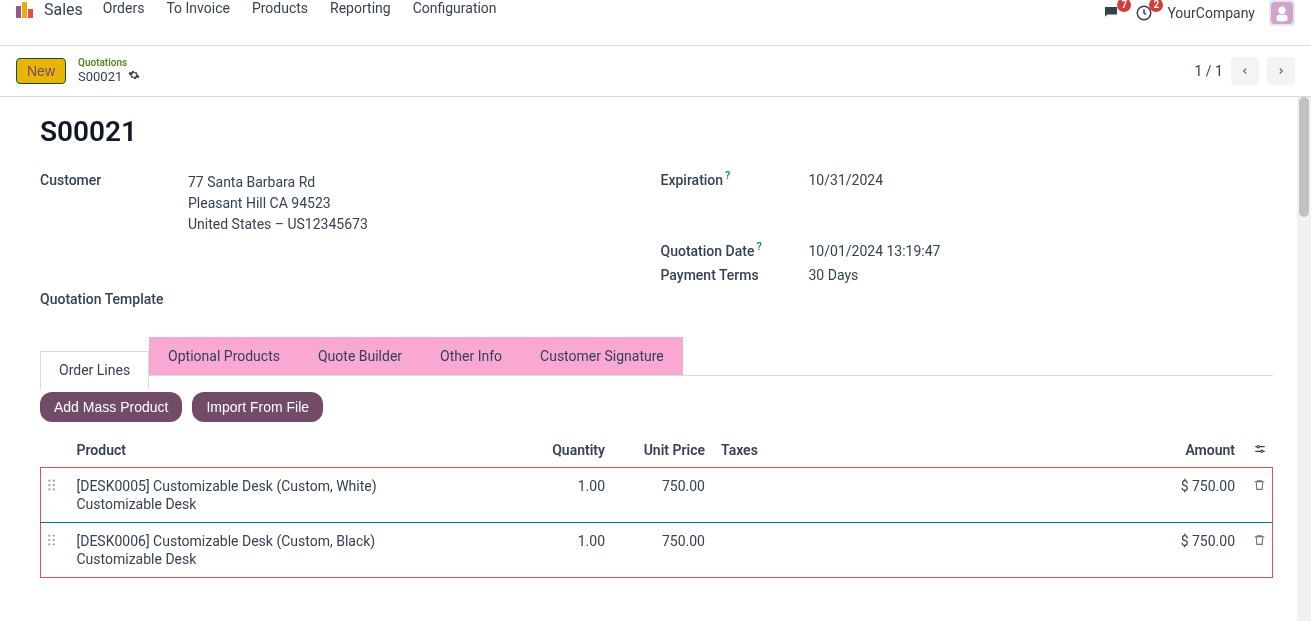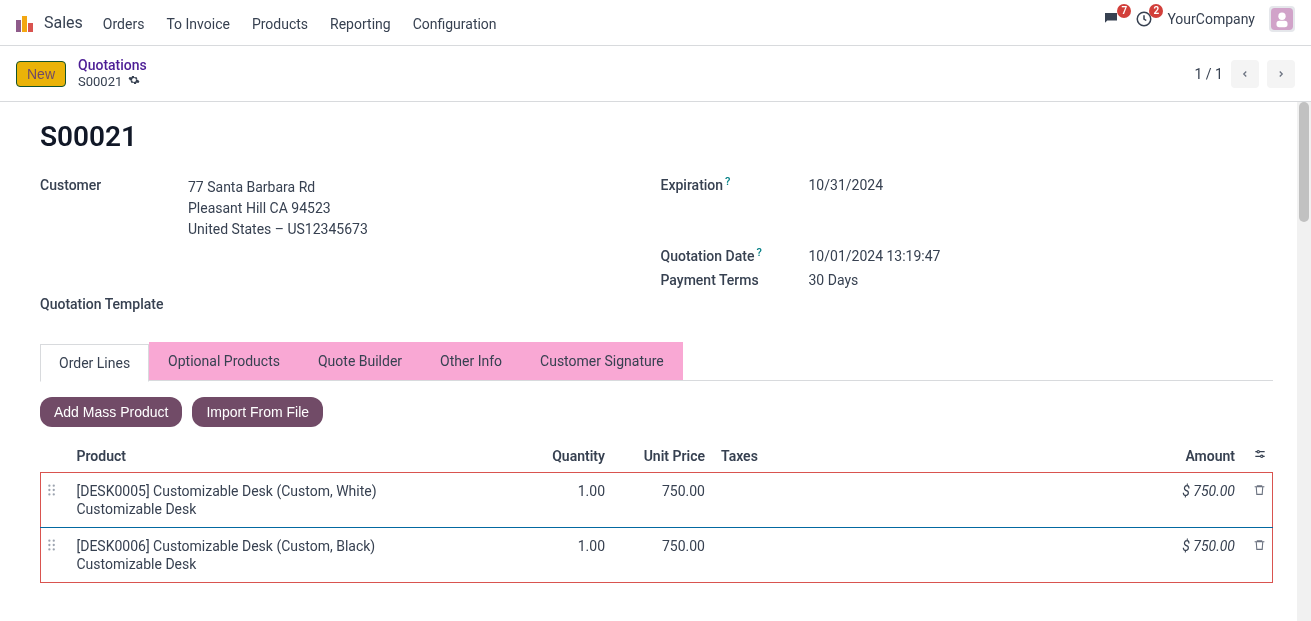--- a/index.html
+++ b/index.html
@@ -4,22 +4,22 @@
 <style>
   * { box-sizing: border-box; margin: 0; padding: 0; }
   body {
     font-family: -apple-system, BlinkMacSystemFont, "Segoe UI", Roboto, "Helvetica Neue", Arial, sans-serif;
     font-size: 14px;
     color: #374151;
     background: #fff;
   }
   .topbar {
     display: flex;
-    align-items: flex-end;
-    padding: 13px 16px;
+    align-items: flex-start;
+    padding: 0 16px;
     height: 46px;
     border-bottom: 1px solid #d8dadd;
   }
   .logo {
     width: 18px; height: 18px; margin-right: 10px;
     display: inline-block;
   }
   .app-name { font-size: 16px; color: #374151; margin-right: 20px; }
   .nav-links { display: flex; gap: 22px; }
   .nav-link { color: #374151; cursor: pointer; }
@@ -40,21 +40,21 @@
   .subheader {
     display: flex; align-items: center; padding: 10px 16px;
     border-bottom: 1px solid #d8dadd;
   }
   .new-btn {
     border: 1px solid #14532d; color: #714b67; background: #eab308;
     padding: 4px 10px; border-radius: 4px; font-size: 14px; cursor: pointer;
     margin-right: 12px;
   }
   .breadcrumbs { display: flex; flex-direction: column; line-height:1.3; }
-  .bc-top { color: #4c1d95; font-size: 14px; font-weight:500; cursor:pointer; }
+  .bc-top { color: #4d7c0f; font-size: 10px; font-weight:500; cursor:pointer; }
   .bc-current { display:flex; align-items:center; gap:6px; font-size:13px; color:#374151; }
   .pager { margin-left: auto; display: flex; align-items: center; gap: 8px; }
   .pager-text { color: #374151; }
   .pager-btn {
     width: 28px; height: 28px; display:flex; align-items:center; justify-content:center;
     background: #f4f4f4; border:none; border-radius:4px; cursor:pointer; color:#6b7280;
   }
 
   .content-wrap { display:flex; }
   .content {
@@ -80,21 +80,21 @@
   .help-q { color:#017e84; font-size:11px; position:relative; top:-4px; cursor:pointer; }
 
   .tabs {
     display: flex; margin-top: 30px; border-bottom: 1px solid #d8dadd;
   }
   .tab {
     padding: 10px 18px; border: 1px solid transparent; border-bottom: none;
     cursor: pointer; color: #374151; background:#f9a8d4;
   }
   .tab.active {
-    border-color: #d8dadd; border-bottom: 1px solid #fff; position: relative; top:2px;
+    border-color: #d8dadd; border-bottom: 1px solid #fff; position: relative; top:14px;
     background:#fff;
   }
 
   .tab-body { padding-top: 16px; }
   .action-row { display:flex; gap:10px; margin-bottom: 12px; }
   .btn-primary {
     background: #714b67; color:#fff; border:none; border-radius:12px;
     padding: 7px 14px; font-size:14px; cursor:pointer;
   }
 
@@ -104,21 +104,21 @@
   }
   .lines-table th.right, .lines-table td.right { text-align: right; }
   .highlight-box {
     border: 1px solid #d9534f; border-radius:2px;
   }
   .lines-table td { padding: 10px 6px; vertical-align: top; }
   .row-line td { border-bottom: 1px solid #0369a1; }
   .drag-handle { color:#9ca3af; cursor:grab; padding-right:4px; }
   .prod-name { color:#374151; }
   .prod-desc { color:#374151; margin-top:2px; }
-  .amount-cell { white-space: nowrap; font-style: italic; }
+  .amount-cell { white-space: nowrap; }
   .trash { color:#6b7280; cursor:pointer; margin-left:6px; }
 
   .add-links { display:flex; gap:16px; padding: 10px 6px 10px 40px; }
 
   .settings-col-icon { color:#6b7280; cursor:pointer; }
 </style>
 </head>
 <body>
 
 <div class="topbar">

